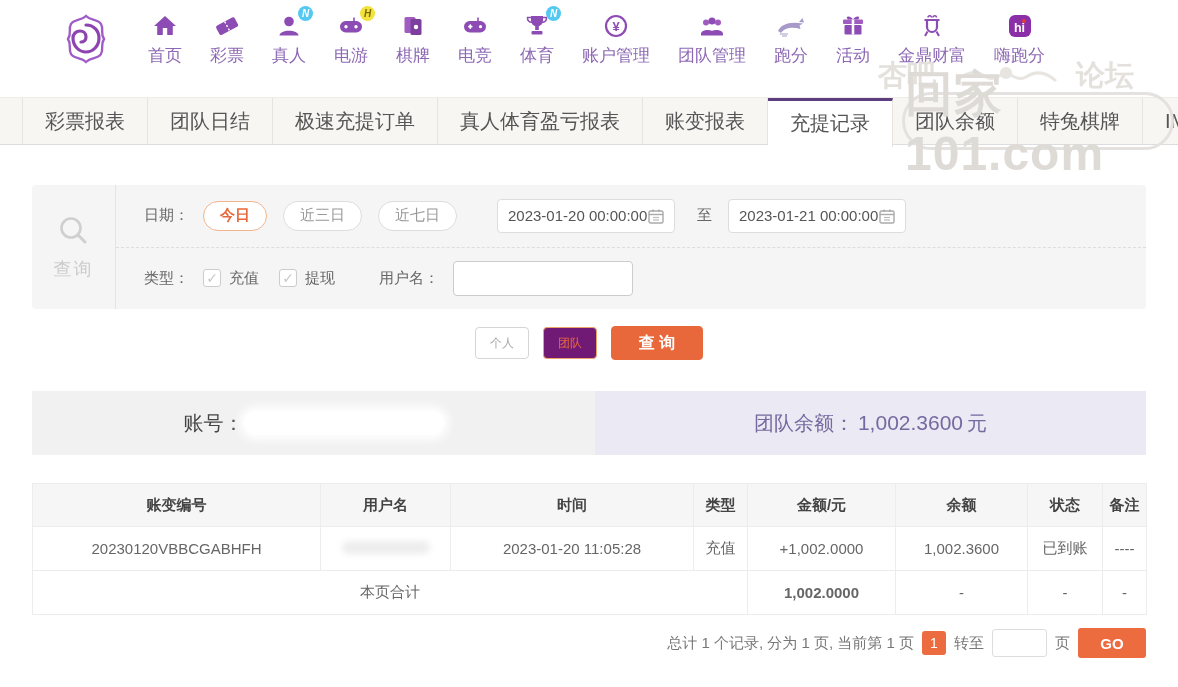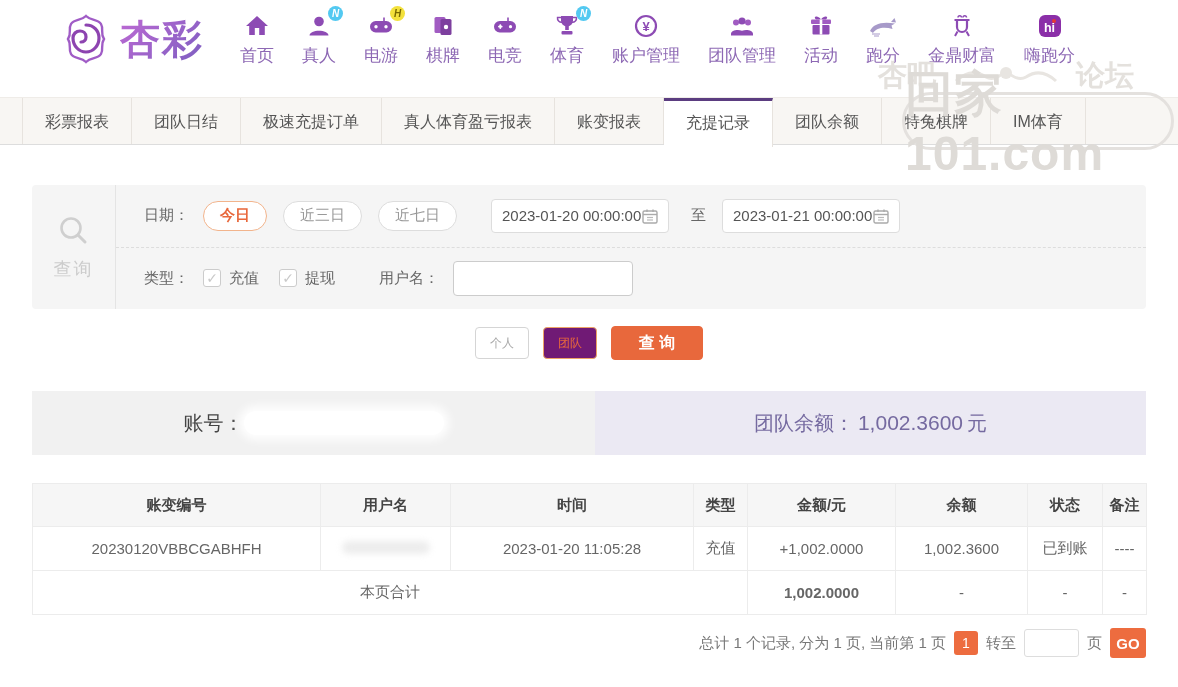--- a/index.html
+++ b/index.html
@@ -24,40 +24,40 @@
   
   .wm-forum { position:absolute; top:56px; left:878px; width:256px; display:flex; align-items:center;
               justify-content:space-between; color:#e4e1dd; font-size:29px; font-weight:bold; z-index:6; pointer-events:none; }
   .wm-site { position:absolute; top:92px; left:902px; width:272px; height:58px; border:3px solid #e4e1de;
              border-radius:29px; display:flex; align-items:center; justify-content:center;
              font-size:48px; font-weight:bold; color:#dedbd7; letter-spacing:1px; z-index:6; pointer-events:none; background:transparent; }
 
   
   .tabbar { position:relative; margin-top:19px; height:48px; background:#f8f6f3; border-top:1px solid #efece8;
             border-bottom:1px solid #ddd; display:flex; padding-left:22px; }
-  .tab { position:relative; padding:0 22px; line-height:47px; font-size:16px; color:#555;
+  .tab { position:relative; padding:0 22px; line-height:47px; font-size:20px; color:#555;
          border-right:1px solid #e7e3de; cursor:pointer; white-space:nowrap; }
   .tab:first-child { border-left:1px solid #e7e3de; }
   .tab.active { background:#fff; border-top:3px solid #5b3d80; line-height:44px; height:49px; margin-bottom:-1px; }
 
   
   .filter-panel { margin:40px 32px 0; width:1114px; height:124px; background:#f5f5f5; border-radius:4px; display:flex; }
   .filter-side { width:84px; border-right:1px solid #e4e4e4; display:flex; flex-direction:column;
                  align-items:center; justify-content:center; gap:6px; color:#ccc; }
   .filter-side span { font-size:18px; letter-spacing:2px; }
   .filter-rows { flex:1; display:flex; flex-direction:column; }
   .filter-row { flex:1; display:flex; align-items:center; padding-left:28px; }
   .filter-row.first { border-bottom:1px dashed #ddd; }
   .flabel { font-size:15px; color:#666; margin-right:14px; white-space:nowrap; }
   .pill { height:30px; padding:0 16px; border-radius:16px; background:#fff; border:1px solid #ddd;
           color:#999; font-size:15px; margin-right:16px; cursor:pointer; font-family:inherit; }
   .pill.active { border-color:#f2b48c; color:#e8683c; font-weight:bold; }
   .date-input { width:178px; height:34px; background:#fff; border:1px solid #ddd; border-radius:4px;
                 display:flex; align-items:center; justify-content:space-between; padding:0 10px;
-                color:#555; font-size:15px; margin-left:18px; cursor:pointer; }
+                color:#555; font-size:15px; margin-left:24px; cursor:pointer; }
   .date-input.second { margin-left:0; }
   .to-label { font-size:15px; color:#666; margin:0 16px 0 22px; }
   .cb { display:flex; align-items:center; gap:8px; margin-right:20px; cursor:pointer; font-size:15px; color:#666; }
   .cb .box { width:18px; height:18px; background:#fff; border:1px solid #ccc; border-radius:3px;
              color:#c9c9c9; font-size:14px; line-height:17px; text-align:center; }
   .cb.checked .box::after { content:"✓"; }
   .username-label { margin-left:24px; }
   .text-input { width:180px; height:35px; border:1px solid #ccc; border-radius:4px; background:#fff;
                 font-size:15px; padding:0 8px; font-family:inherit; }
 
@@ -86,50 +86,60 @@
   .blur-user { display:inline-block; width:88px; height:13px; border-radius:7px; background:#ededed; filter:blur(3px); }
   .sum-label { color:#555; }
   .sum-amount { font-weight:bold; color:#333; }
 
   
   .pagination { margin:13px 32px 0; width:1114px; display:flex; justify-content:flex-end; align-items:center;
                 gap:8px; color:#777; font-size:15px; }
   .page-badge { display:inline-block; min-width:24px; height:24px; line-height:24px; background:#ed6c3f;
                 color:#fff; border-radius:3px; text-align:center; font-size:14px; cursor:pointer; }
   .goto-input { width:55px; height:28px; border:1px solid #ddd; border-radius:3px; font-size:14px; padding:0 6px; font-family:inherit; }
-  .go-btn { width:36px; height:30px; background:#ed6c3f; border:none; border-radius:3px; color:#fff;
+  .go-btn { width:68px; height:30px; background:#ed6c3f; border:none; border-radius:3px; color:#fff;
             font-weight:bold; font-size:15px; cursor:pointer; font-family:inherit; }
 
   .nicon { display:block; }
 </style>
 </head>
 <body>
 
 <div class="page">
 
   <header class="topnav">
     <div class="logo">
       <span>
         <svg class="nicon" width="52" height="52" viewBox="0 0 52 52">
           <path d="M26 3c5 5 12 3 15 8s-1 9 3 15c-4 6 0 10-3 15s-10 3-15 8c-5-5-12-3-15-8s1-9-3-15c4-6 0-10 3-15s10-3 15-8z" fill="none" stroke="#a05cc6" stroke-width="2.4"></path>
           <path d="M26 12c8 0 13 6 13 13 0 8-6 14-13 14s-13-6-13-14c0-4 3-7 7-7 3 0 6 2 6 6 0 3-2 5-5 5" fill="none" stroke="#8d44b0" stroke-width="3.2" stroke-linecap="round"></path>
         </svg>
       </span>
-      <span class="brand-text">杏彩</span>
     </div>
 
     <nav class="nav-items">
       <div class="nav-item">
         <span class="nav-icon-wrap">
             <svg class="nicon" width="26" height="26" viewBox="0 0 26 26">
               <path d="M13 3L24 13h-3.2v9H5.2v-9H2z" fill="#8d4bb4"></path>
               <rect x="10.8" y="15" width="4.4" height="7" fill="#fff"></rect>
             </svg>
           </span>
         <span class="nav-label">首页</span>
+      </div>
+      <div class="nav-item">
+        <span class="nav-icon-wrap">
+            <svg class="nicon" width="26" height="26" viewBox="0 0 26 26">
+              <g transform="rotate(-28 13 13)">
+                <rect x="2.5" y="8" width="21" height="10.5" rx="2" fill="#8d4bb4"></rect>
+                <line x1="13" y1="8" x2="13" y2="18.5" stroke="#fff" stroke-width="1.4" stroke-dasharray="2 2"></line>
+              </g>
+            </svg>
+          </span>
+        <span class="nav-label">彩票</span>
       </div>
       <div class="nav-item">
         <span class="nav-icon-wrap">
           <svg class="nicon" width="26" height="26" viewBox="0 0 26 26">
               <circle cx="13" cy="8.5" r="4.8" fill="#8d4bb4"></circle>
               <path d="M3.5 22.5c0-6.5 19-6.5 19 0z" fill="#8d4bb4"></path>
             </svg>
           <i class="badge badge-blue">N</i>
         </span>
         <span class="nav-label">真人</span>
@@ -195,38 +205,38 @@
               <circle cx="7" cy="9.5" r="3" fill="#a15cc2"></circle>
               <circle cx="19" cy="9.5" r="3" fill="#a15cc2"></circle>
               <circle cx="13" cy="8" r="3.6" fill="#8d4bb4"></circle>
               <path d="M2 21c0-4 7-4.8 11-3.3 4-1.5 11-0.7 11 3.3v1.5H2z" fill="#8d4bb4"></path>
             </svg>
           </span>
         <span class="nav-label">团队管理</span>
       </div>
       <div class="nav-item">
         <span class="nav-icon-wrap">
+            <svg class="nicon" width="30" height="26" viewBox="0 0 30 26">
+              <path d="M2 18c3-7 12-10 25-7.5l-3.5 2 1 3.5c-8-2.5-16-1.5-19.5 4z" fill="#a79ac9"></path>
+              <path d="M23 9l3.5-4 1.5 4.5z" fill="#a79ac9"></path>
+              <path d="M4 21h8M6 23h5" stroke="#a79ac9" stroke-width="1.2"></path>
+            </svg>
+          </span>
+        <span class="nav-label">跑分</span>
+      </div>
+      <div class="nav-item">
+        <span class="nav-icon-wrap">
             <svg class="nicon" width="26" height="26" viewBox="0 0 26 26">
               <path d="M13 6.5C9.5 1.5 4.5 4 8 6.5zM13 6.5c3.5-5 8.5-2.5 5 0z" fill="#8d4bb4"></path>
               <rect x="3" y="6.5" width="20" height="4.5" rx="1" fill="#a15cc2"></rect>
               <rect x="4.5" y="12" width="17" height="9.5" rx="1" fill="#8d4bb4"></rect>
               <rect x="11.7" y="6.5" width="2.6" height="15" fill="#fff"></rect>
             </svg>
           </span>
         <span class="nav-label">活动</span>
-      </div>
-      <div class="nav-item">
-        <span class="nav-icon-wrap">
-            <svg class="nicon" width="30" height="26" viewBox="0 0 30 26">
-              <path d="M2 18c3-7 12-10 25-7.5l-3.5 2 1 3.5c-8-2.5-16-1.5-19.5 4z" fill="#a79ac9"></path>
-              <path d="M23 9l3.5-4 1.5 4.5z" fill="#a79ac9"></path>
-              <path d="M4 21h8M6 23h5" stroke="#a79ac9" stroke-width="1.2"></path>
-            </svg>
-          </span>
-        <span class="nav-label">跑分</span>
       </div>
       <div class="nav-item">
         <span class="nav-icon-wrap">
             <svg class="nicon" width="26" height="26" viewBox="0 0 26 26">
               <path d="M9 4.5c0-2.5 3.5-2.5 3.5 0M14 4.5c0-2.5 3.5-2.5 3.5 0" stroke="#8d4bb4" stroke-width="1.5" fill="none"></path>
               <path d="M5.5 7h15" stroke="#8d4bb4" stroke-width="2"></path>
               <path d="M8 7v7a5 5 0 0010 0V7" stroke="#8d4bb4" stroke-width="2.2" fill="none"></path>
               <path d="M8.5 18.5L6 23M17.5 18.5L20 23" stroke="#8d4bb4" stroke-width="2"></path>
             </svg>
           </span>

